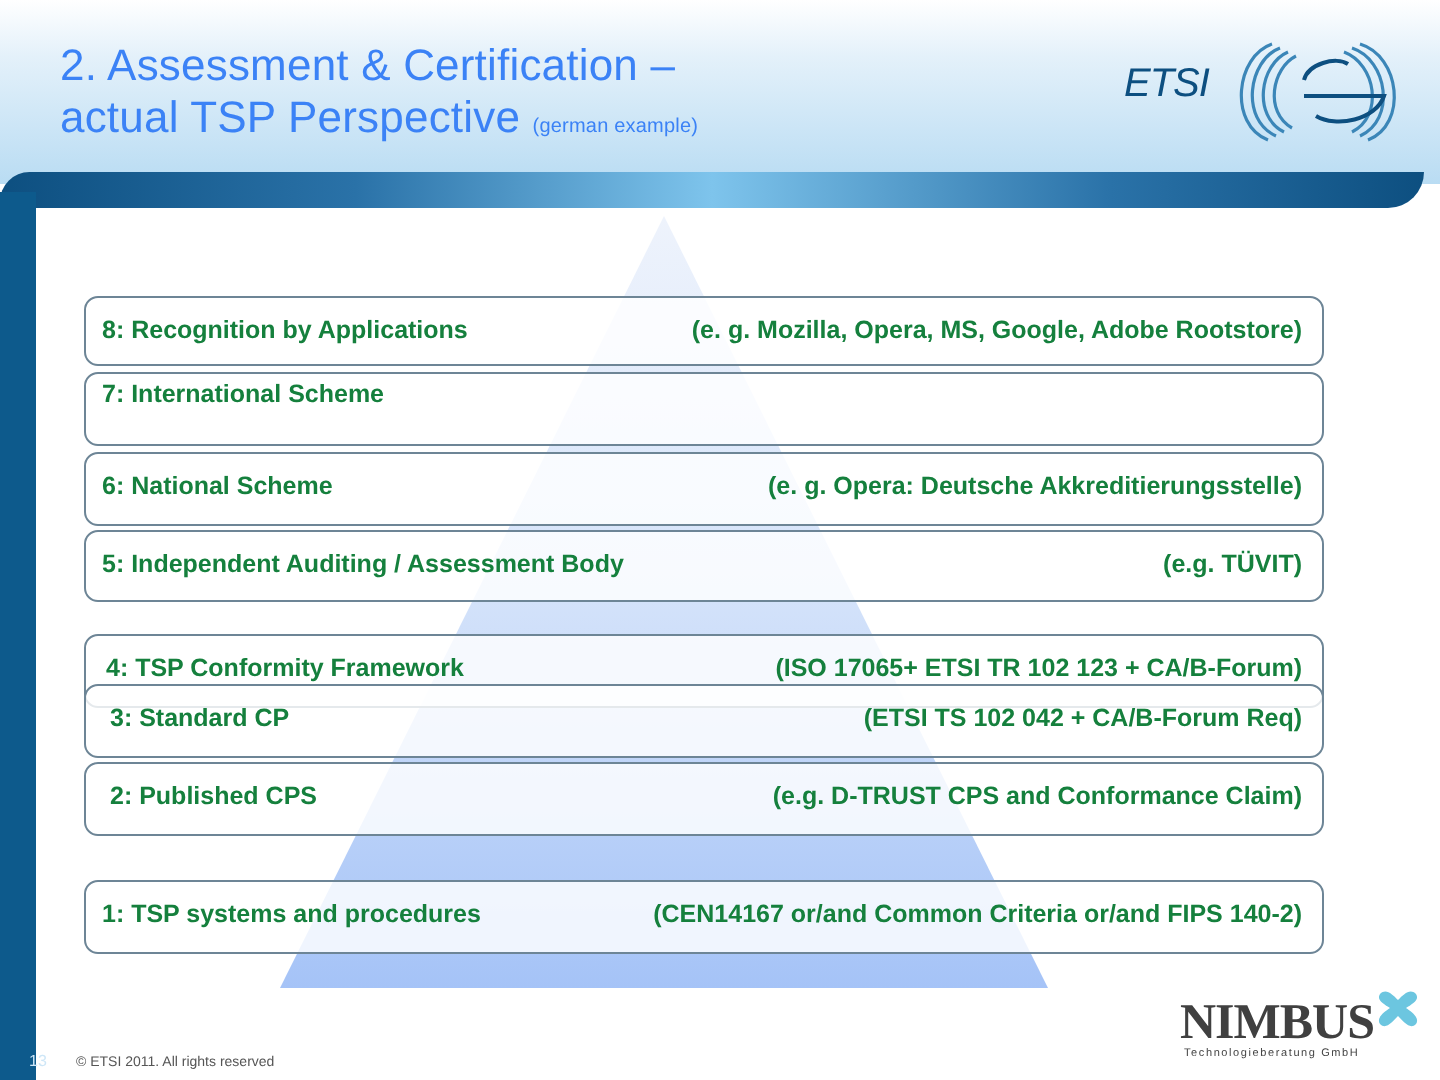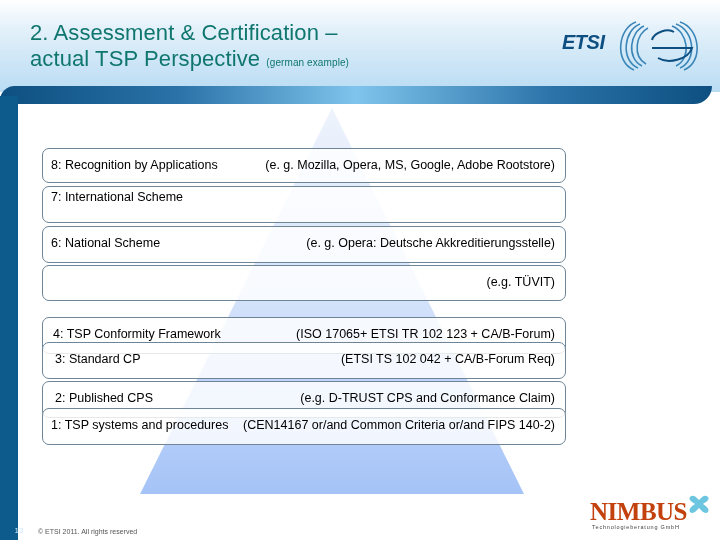--- a/index.html
+++ b/index.html
@@ -7,21 +7,21 @@
       width: 720px; height: 540px; position: relative; overflow: hidden;
       background: #ffffff;
       font-family: "Liberation Sans", sans-serif;
     }
     .header-bg {
       position: absolute; left: 0; top: 0; width: 720px; height: 92px;
       background: linear-gradient(180deg, #ffffff 0%, #e4f1fa 30%, #b9dcf3 100%);
     }
     .title {
       position: absolute; left: 30px; top: 20px;
-      color: #0f766e; font-size: 22px; line-height: 26px; font-weight: normal;
+      color: #3b82f6; font-size: 22px; line-height: 26px; font-weight: normal;
       letter-spacing: 0.1px;
     }
     .title .small { font-size: 10px; }
     .band {
       position: absolute; left: 0; top: 86px; width: 712px; height: 18px;
       background: linear-gradient(90deg, #0d4f80 0%, #2a72a8 25%, #7ec4ec 50%, #2a72a8 78%, #0d4f80 100%);
       border-top-left-radius: 18px;
       border-bottom-right-radius: 22px;
     }
     .side-stripe {
@@ -29,49 +29,49 @@
       background: #0d5a8c;
     }
     .content-bg {
       position: absolute; left: 18px; top: 104px; width: 702px; height: 436px;
       background: #ffffff; border-top-left-radius: 4px;
     }
     .etsi-logo {
       position: absolute; left: 562px; top: 18px; width: 150px; height: 56px;
     }
     .etsi-text {
-      position: absolute; left: 0; top: 13px; font-size: 20px; font-weight: bold; font-style: italic;
+      position: absolute; left: 0; top: 13px; font-size: 20px; font-weight: normal; font-style: italic;
       color: #0d4f80; letter-spacing: -0.5px;
     }
     .pyramid {
       position: absolute; left: 0; top: 0; width: 720px; height: 540px;
     }
     .row {
-      position: absolute; left: 42px; width: 524px;
+      position: absolute; left: 42px; width: 620px;
       border: 1px solid #6d8596; border-radius: 7px;
       background: rgba(255,255,255,0.82);
       box-sizing: border-box;
-      font-weight: normal; font-size: 12.5px; color: #000000;
+      font-weight: bold; font-size: 12.5px; color: #15803d;
     }
     .row .lbl { position: absolute; left: 8px; top: 9px; white-space: nowrap; }
     .row .ex { position: absolute; right: 10px; top: 9px; white-space: nowrap; text-align: left; }
     .row .ex.two { top: 3px; line-height: 15px; }
     .footer-num {
       position: absolute; left: 0; top: 526px; width: 38px; text-align: center;
       color: #cde6f7; font-size: 8px;
     }
     .footer-copy {
       position: absolute; left: 38px; top: 528px; font-size: 7px; color: #555;
     }
     .nimbus {
       position: absolute; left: 590px; top: 498px; width: 120px; height: 40px;
     }
     .nimbus-text {
       position: absolute; left: 0; top: 0; font-family: "Liberation Serif", serif; font-weight: bold;
-      font-size: 25px; color: #c2410c; letter-spacing: -0.5px;
+      font-size: 25px; color: #404040; letter-spacing: -0.5px;
     }
     .nimbus-sub {
       position: absolute; left: 2px; top: 26px; font-size: 5.5px; color: #444; letter-spacing: 0.8px;
     }
     .nimbus-x {
       position: absolute; left: 97px; top: -6px; width: 24px; height: 24px;
     }
   </style>
 </head>
 <body>
@@ -124,35 +124,36 @@
     <span class="ex">(e. g. Mozilla, Opera, MS, Google, Adobe Rootstore)</span>
   </div>
   <div class="row" style="top:186px;height:37px;">
     <span class="lbl" style="top:3px;">7: International Scheme</span>
   </div>
   <div class="row" style="top:226px;height:37px;">
     <span class="lbl">6: National Scheme</span>
     <span class="ex">(e. g. Opera: Deutsche Akkreditierungsstelle)</span>
   </div>
   <div class="row" style="top:265px;height:36px;">
+    <span class="lbl">5: Independent Auditing / Assessment Body</span>
     <span class="ex">(e.g. TÜVIT)</span>
   </div>
   <div class="row" style="top:303px;height:37px;margin-top:14px;">
     <span class="lbl" style="left:10px;">4: TSP Conformity Framework</span>
     <span class="ex">(ISO 17065+ ETSI TR 102 123 + CA/B-Forum)</span>
   </div>
   <div class="row" style="top:342px;height:37px;">
     <span class="lbl" style="left:12px;">3: Standard CP</span>
     <span class="ex">(ETSI TS 102 042 + CA/B-Forum Req)</span>
   </div>
   <div class="row" style="top:381px;height:37px;padding-left:19px;">
     <span class="lbl" style="left:12px;">2: Published CPS</span>
     <span class="ex">(e.g. D-TRUST CPS and Conformance Claim)</span>
   </div>
-  <div class="row" style="top:408px;height:37px;">
+  <div class="row" style="top:440px;height:37px;">
     <span class="lbl">1: TSP systems and procedures</span>
     <span class="ex">(CEN14167 or/and Common Criteria or/and FIPS 140-2)</span>
   </div>
 </div>
 
 <div class="footer-num">13</div>
 <div class="footer-copy">© ETSI 2011. All rights reserved</div>
 
 <div class="nimbus">
   <span class="nimbus-text">NIMBUS</span>

